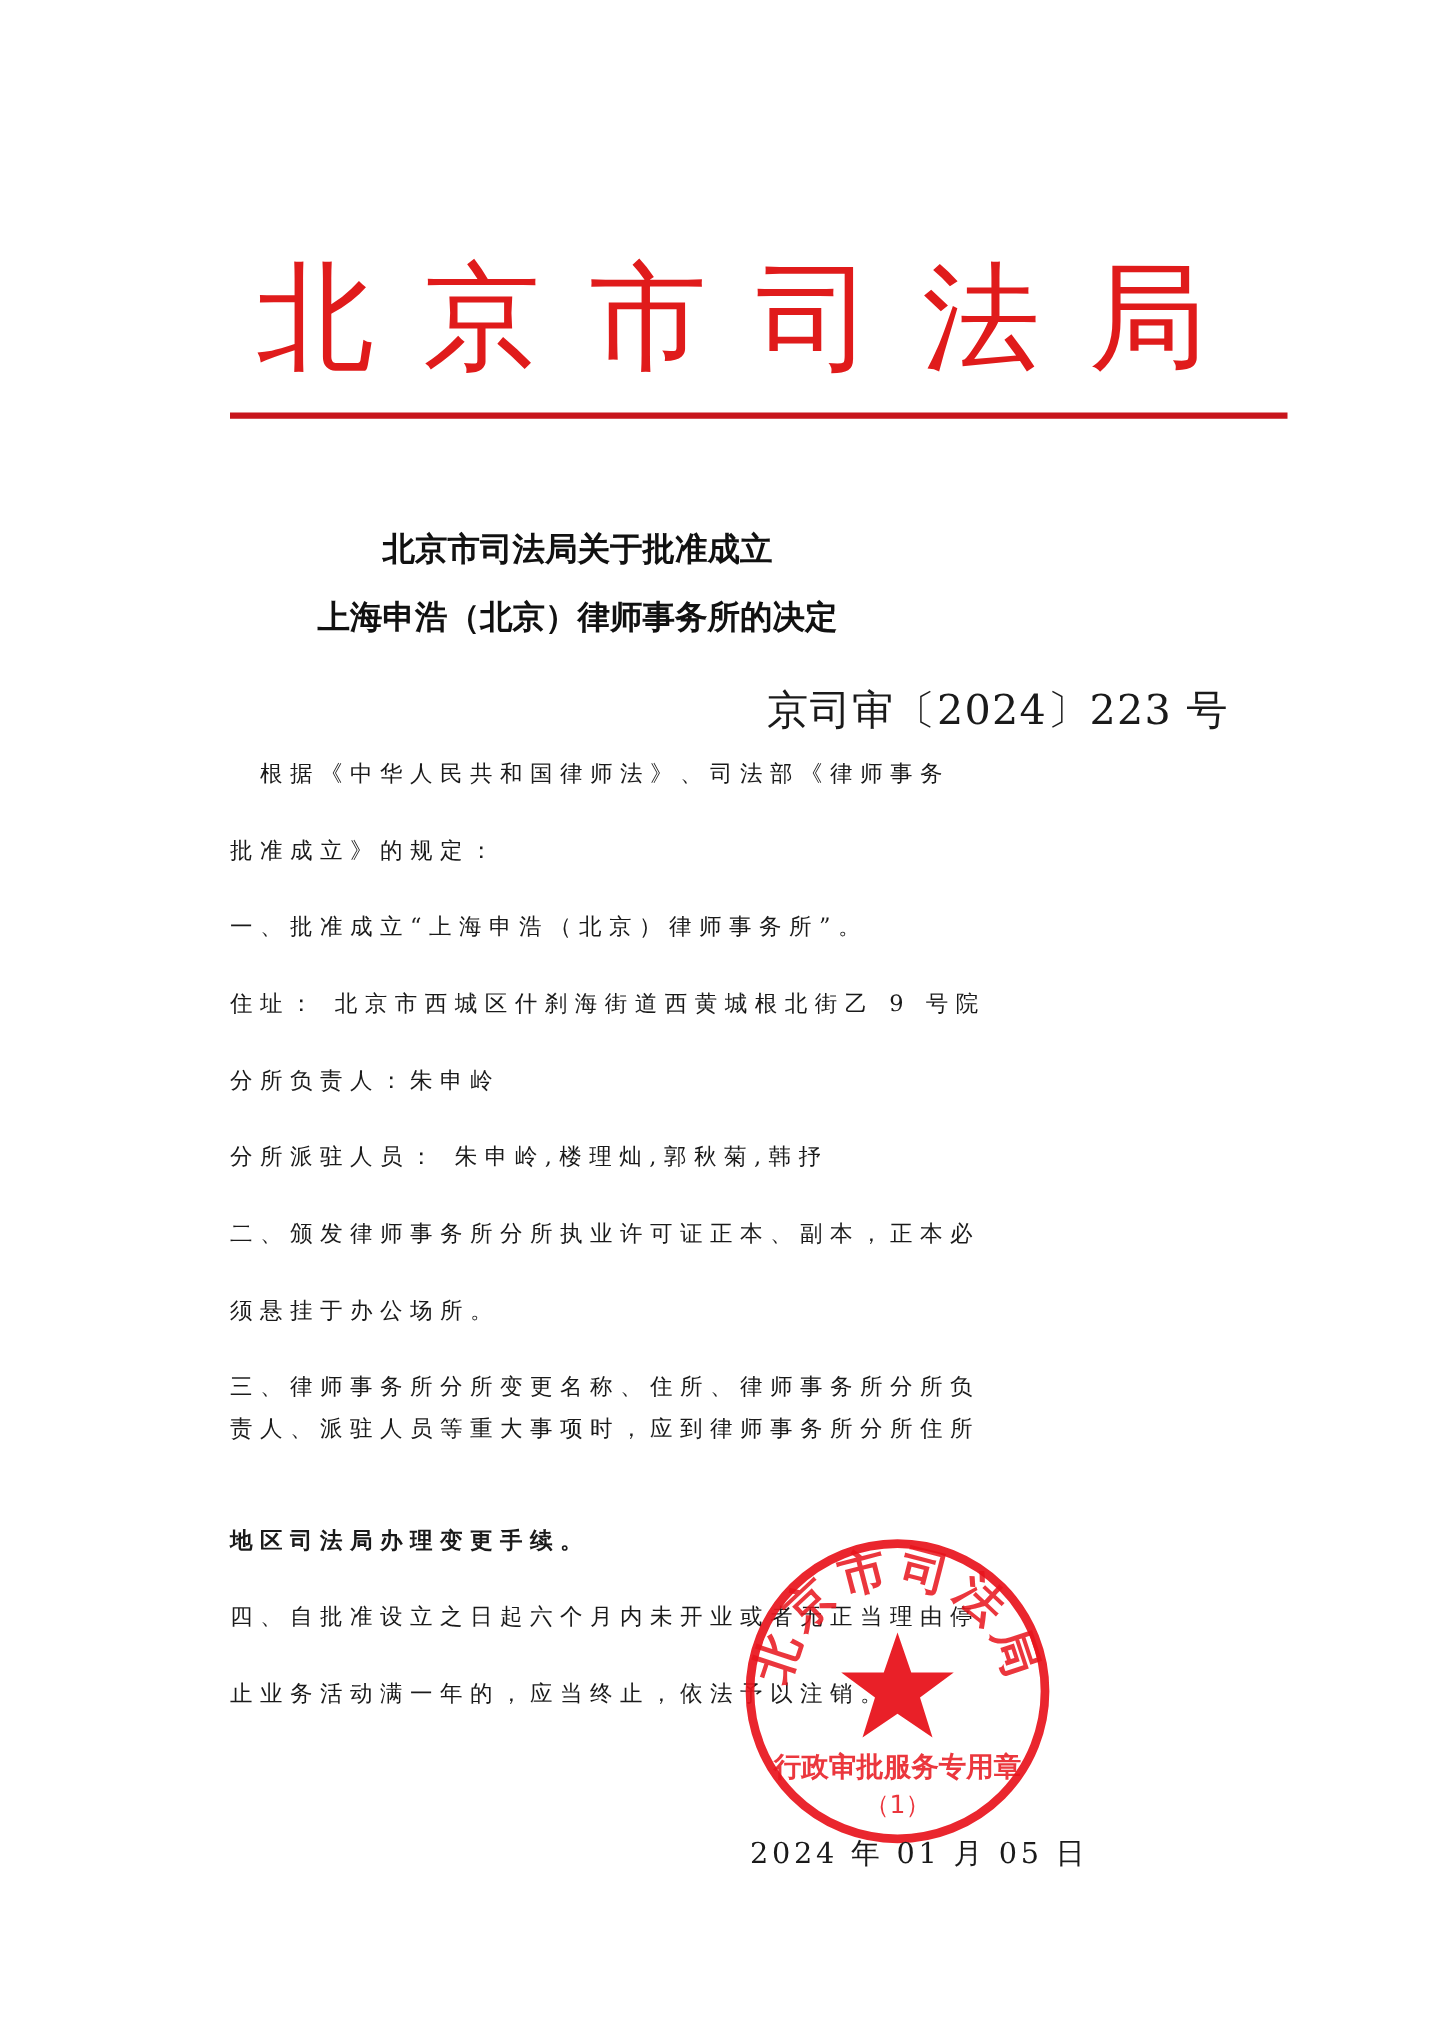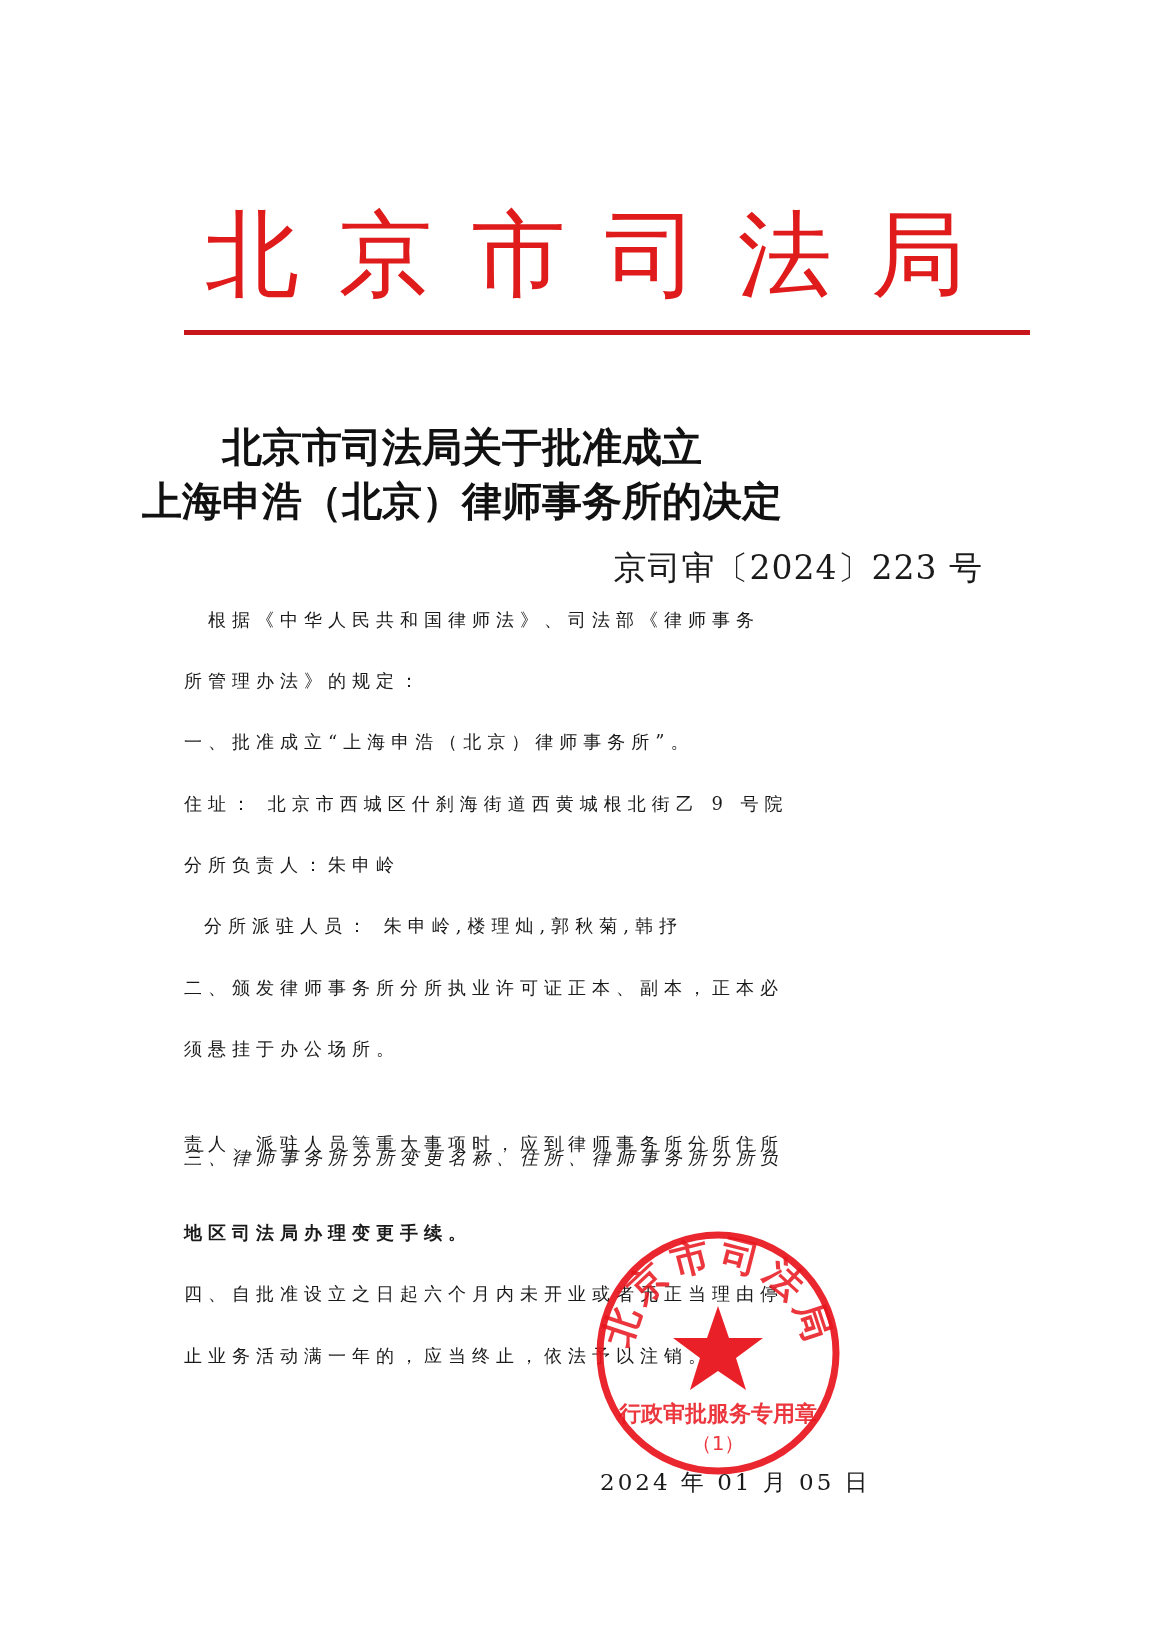--- a/index.html
+++ b/index.html
@@ -5,21 +5,21 @@
   html, body { margin:0; padding:0; background:#ffffff; }
   body { width:1160px; height:1628px; position:relative; overflow:hidden;
          font-family:"DejaVu Serif", "Liberation Serif", serif; color:#1a1a1a; }
   .masthead { position:absolute; left:205px; top:200px; width:760px; height:110px;
               display:flex; justify-content:space-between; align-items:center; }
   .masthead span { font-family:"DejaVu Sans", "Liberation Sans", sans-serif;
                    color:#e01b1b; font-size:94px; line-height:1; font-weight:normal; }
   .red-rule { position:absolute; left:184px; top:330px; width:846px; height:5px; background:#c8161d; }
   .title { position:absolute; left:0; width:924px; text-align:center;
            font-family:"DejaVu Sans", "Liberation Sans", sans-serif; font-weight:bold;
-           font-size:40px; color:#111; line-height:1; }
+           font-size:26px; color:#111; line-height:1; }
   .t1 { top:427px; }
   .t2 { top:481px; }
   .docno { position:absolute; right:177px; top:546px; font-size:33px; letter-spacing:1px; }
   .para { position:absolute; left:184px; font-size:18px; letter-spacing:6px; line-height:1; white-space:nowrap; }
   .seal { position:absolute; left:593px; top:1228px; width:250px; height:250px; }
   .date { position:absolute; left:600px; top:1467px; font-size:23px; letter-spacing:3px; }
 </style>
 </head>
 <body>
 
@@ -32,28 +32,28 @@
   <span>局</span>
 </div>
 <div class="red-rule"></div>
 
 <div class="title t1">北京市司法局关于批准成立</div>
 <div class="title t2">上海申浩（北京）律师事务所的决定</div>
 
 <div class="docno">京司审〔2024〕223 号</div>
 
 <div class="para" style="top:611px;">　根据《中华人民共和国律师法》、司法部《律师事务</div>
-<div class="para" style="top:672px;">所管理办法》的规定：</div>
+<div class="para" style="top:672px;">批准成立》的规定：</div>
 <div class="para" style="top:733px;text-align:center;">一、批准成立“上海申浩（北京）律师事务所”。</div>
 <div class="para" style="top:795px;">住址：  北京市西城区什刹海街道西黄城根北街乙 9 号院</div>
 <div class="para" style="top:856px;">分所负责人：朱申岭</div>
-<div class="para" style="top:917px;margin-left:20px;">分所派驻人员：  朱申岭,楼理灿,郭秋菊,韩抒</div>
+<div class="para" style="top:917px;">分所派驻人员：  朱申岭,楼理灿,郭秋菊,韩抒</div>
 <div class="para" style="top:979px;">二、颁发律师事务所分所执业许可证正本、副本，正本必</div>
 <div class="para" style="top:1040px;">须悬挂于办公场所。</div>
-<div class="para" style="top:1149px;font-style:italic;">三、律师事务所分所变更名称、住所、律师事务所分所负</div>
+<div class="para" style="top:1101px;">三、律师事务所分所变更名称、住所、律师事务所分所负</div>
 <div class="para" style="top:1135px;">责人、派驻人员等重大事项时，应到律师事务所分所住所</div>
 <div class="para" style="top:1224px;font-weight:bold;">地区司法局办理变更手续。</div>
 <div class="para" style="top:1285px;">四、自批准设立之日起六个月内未开业或者无正当理由停</div>
 <div class="para" style="top:1347px;">止业务活动满一年的，应当终止，依法予以注销。</div>
 
 <svg class="seal" viewBox="0 0 250 250">
   <defs>
     <path id="sealArc" d="M 40 150 A 88 88 0 1 1 210 150"></path>
   </defs>
   <circle cx="125" cy="125" r="118" fill="none" stroke="#e8141c" stroke-width="7" opacity="0.92"></circle>

